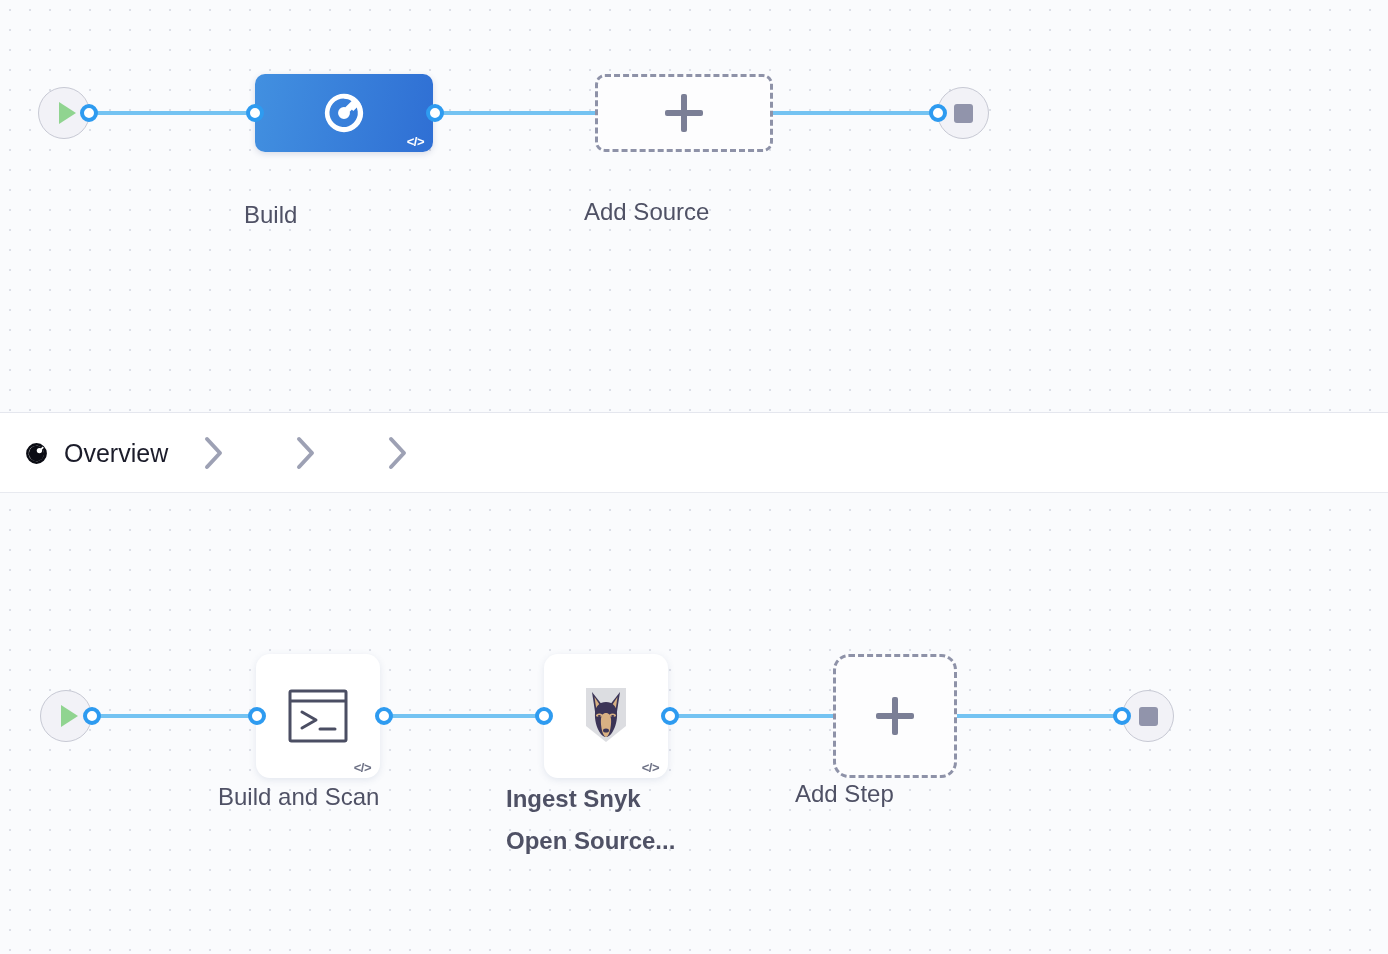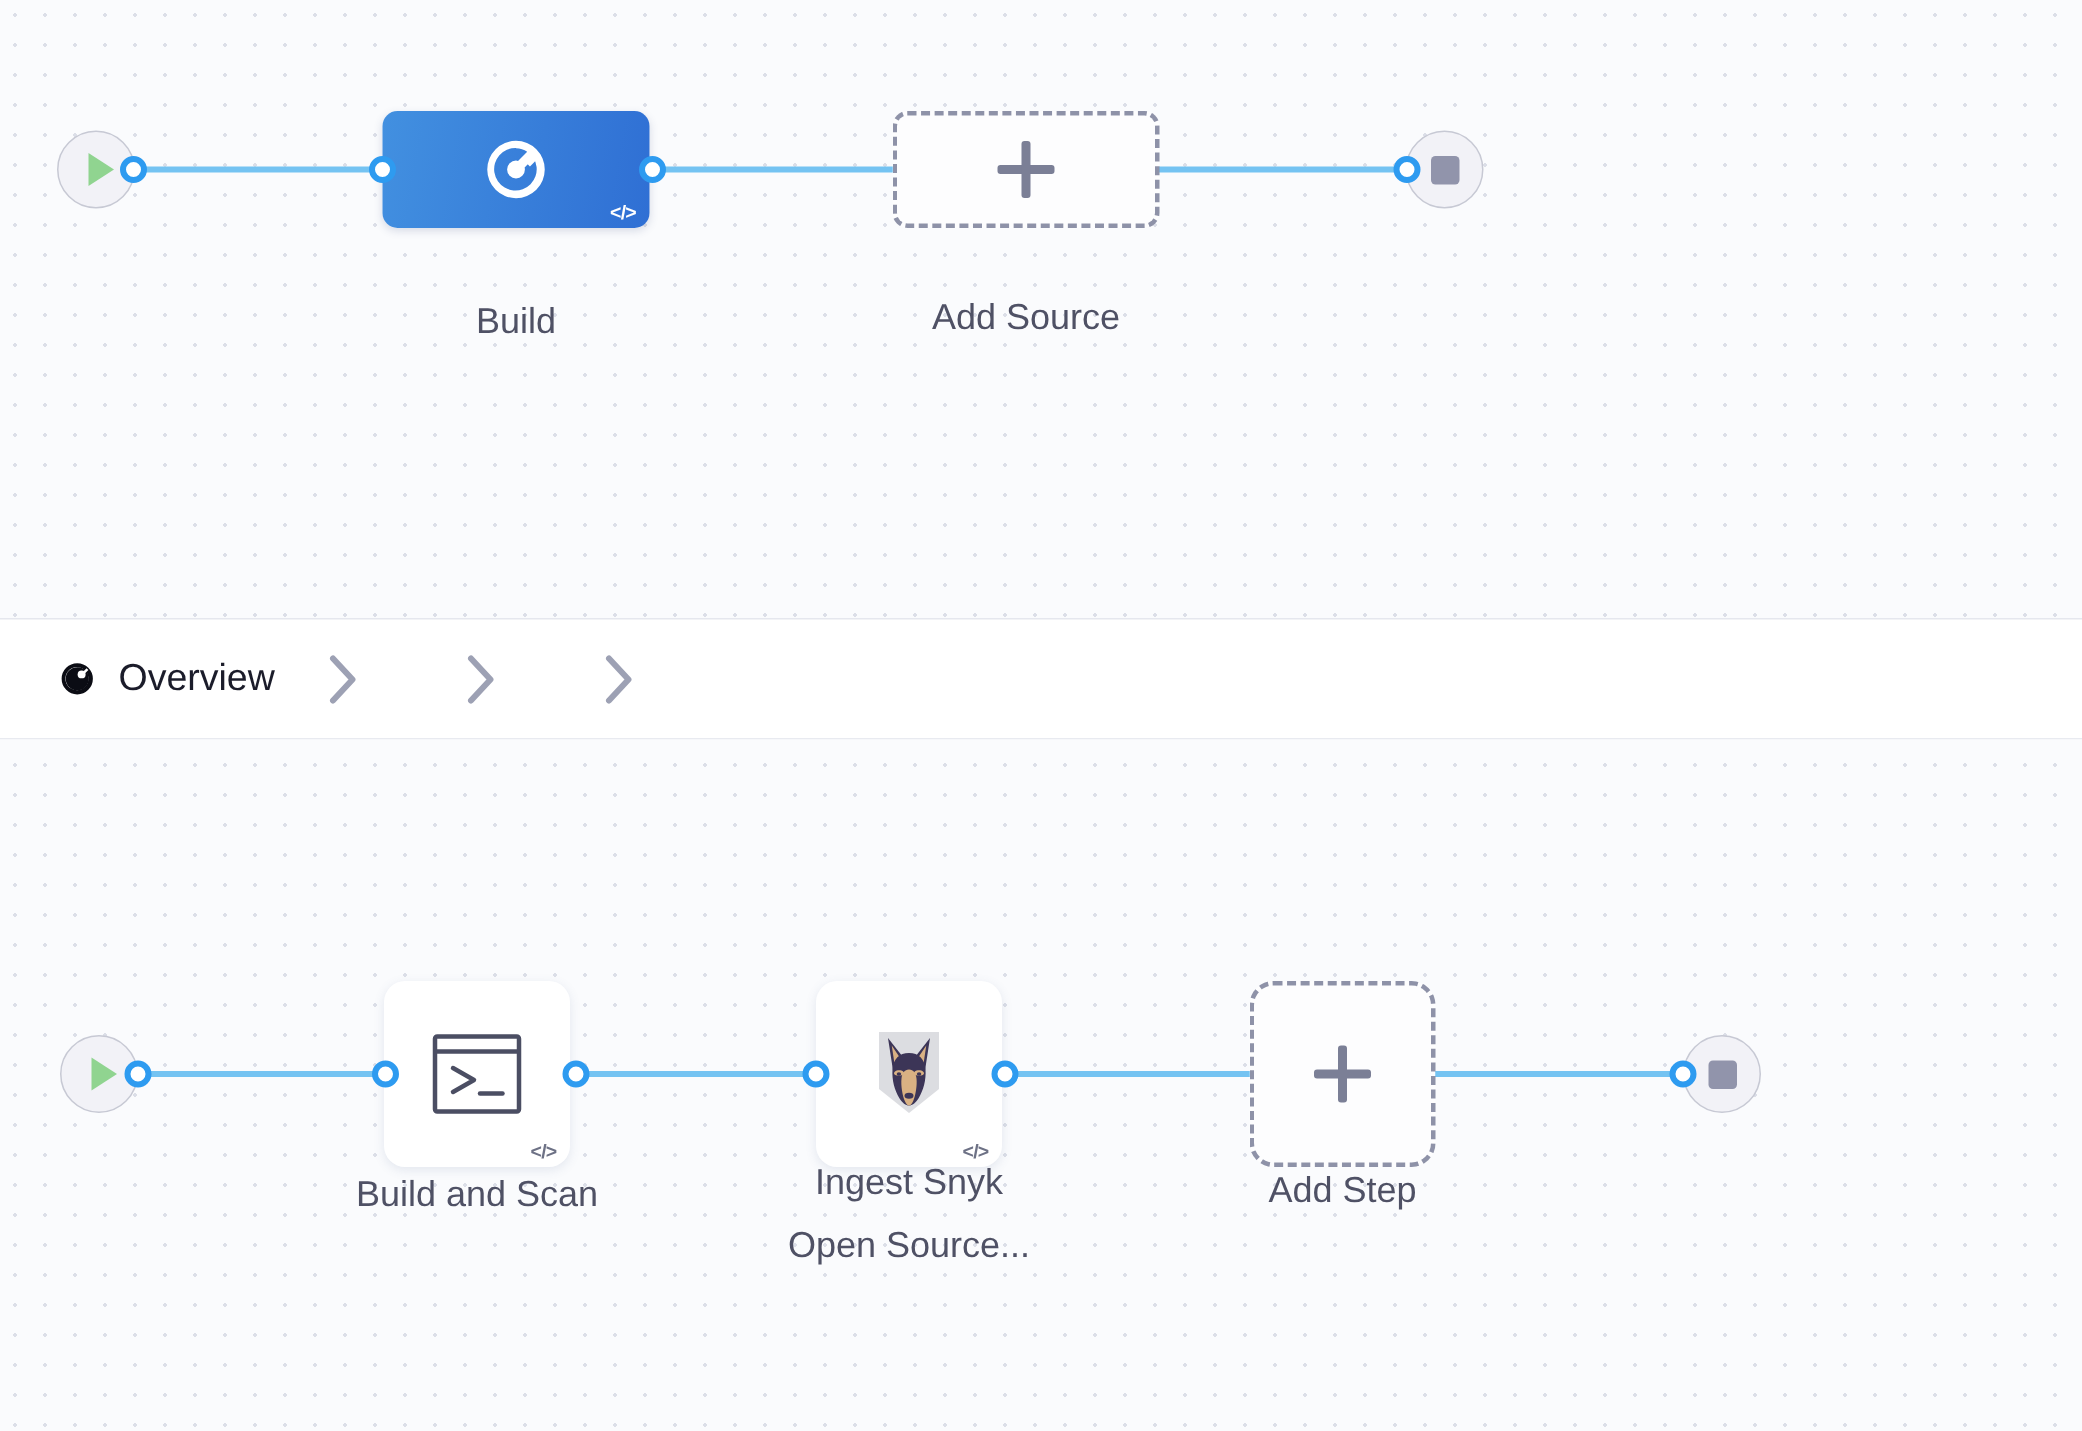--- a/index.html
+++ b/index.html
@@ -130,39 +130,38 @@
     letter-spacing: -.5px;
     line-height: 1;
     font-family: "Liberation Sans", sans-serif;
   }
   .code-badge.light { color: #ffffff; }
   .code-badge.dark  { color: #6d7185; }
 
   
   .caption {
     position: absolute;
-    text-align: center;
+    text-align: left;
     color: #4f5165;
     font-size: 24px;
     line-height: 42px;
     white-space: pre-line;
     pointer-events: none;
   }
 
   
   #tabbar {
     position: absolute;
     left: 0; top: 412px;
     width: 1388px; height: 81px;
     background: #ffffff;
     border-top: 1px solid #e5e7ee;
     border-bottom: 1px solid #e8eaf0;
     display: flex;
-    align-items: center;
-    padding-left: 36px;
+    padding-left: 21px;
   }
   .tab {
     display: flex;
     align-items: center;
     gap: 13px;
     height: 80px;
     position: relative;
     cursor: pointer;
   }
   .tab-label {
@@ -307,21 +306,21 @@
         <path d="M41.5 32.5c-1.5-1.3-4.3-1.3-5.8 0-.7.6-.4 1.7.6 2.1 1.5.6 3.5.6 4.9 0 1-.4 1-1.5.3-2.1z" fill="#d9b183"></path>
         <ellipse cx="25.3" cy="34" rx="1.5" ry="1.1" fill="#3c3557"></ellipse>
         <ellipse cx="38.7" cy="34" rx="1.5" ry="1.1" fill="#3c3557"></ellipse>
 
         <ellipse cx="32" cy="48.5" rx="3" ry="2" fill="#3c3557"></ellipse>
       </svg>
       <span class="code-badge dark">&lt;/&gt;</span>
     </div>
     <div class="port" style="left:535px; top:214px;"></div>
     <div class="port" style="left:661px; top:214px;"></div>
-    <div class="caption" style="left:506px; top:275px; width:200px;">Ingest Snyk
+    <div class="caption" style="left:506px; top:285px; width:200px;font-weight:bold;">Ingest Snyk
 Open Source...</div>
 
     <div class="add-node step-shape" style="left:833px; top:161px;">
       <div class="plus-glyph"></div>
     </div>
     <div class="caption" style="left:795px; top:280px; width:200px;">Add Step</div>
 
     <div class="terminal" style="left:1122px; top:197px;">
       <div class="stop-sq"></div>
     </div>

